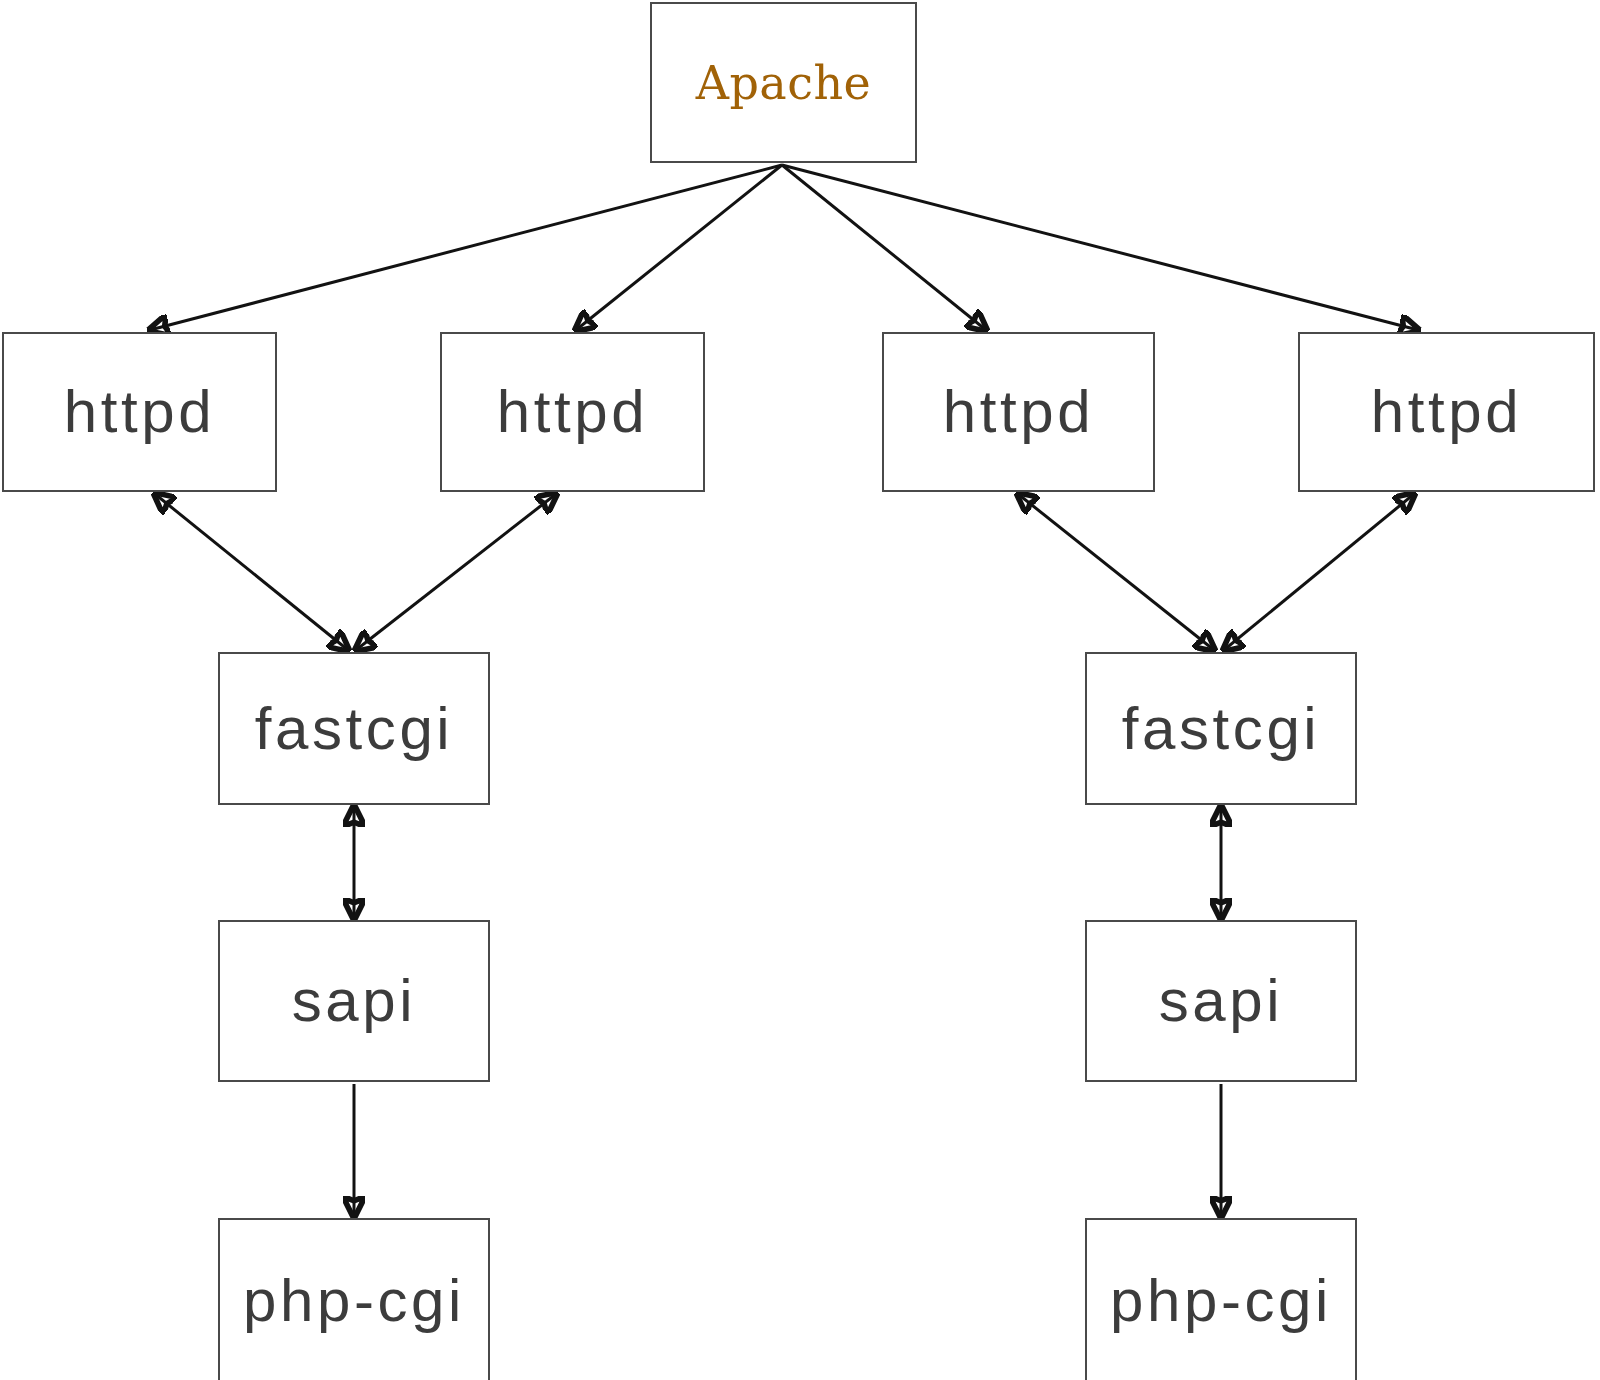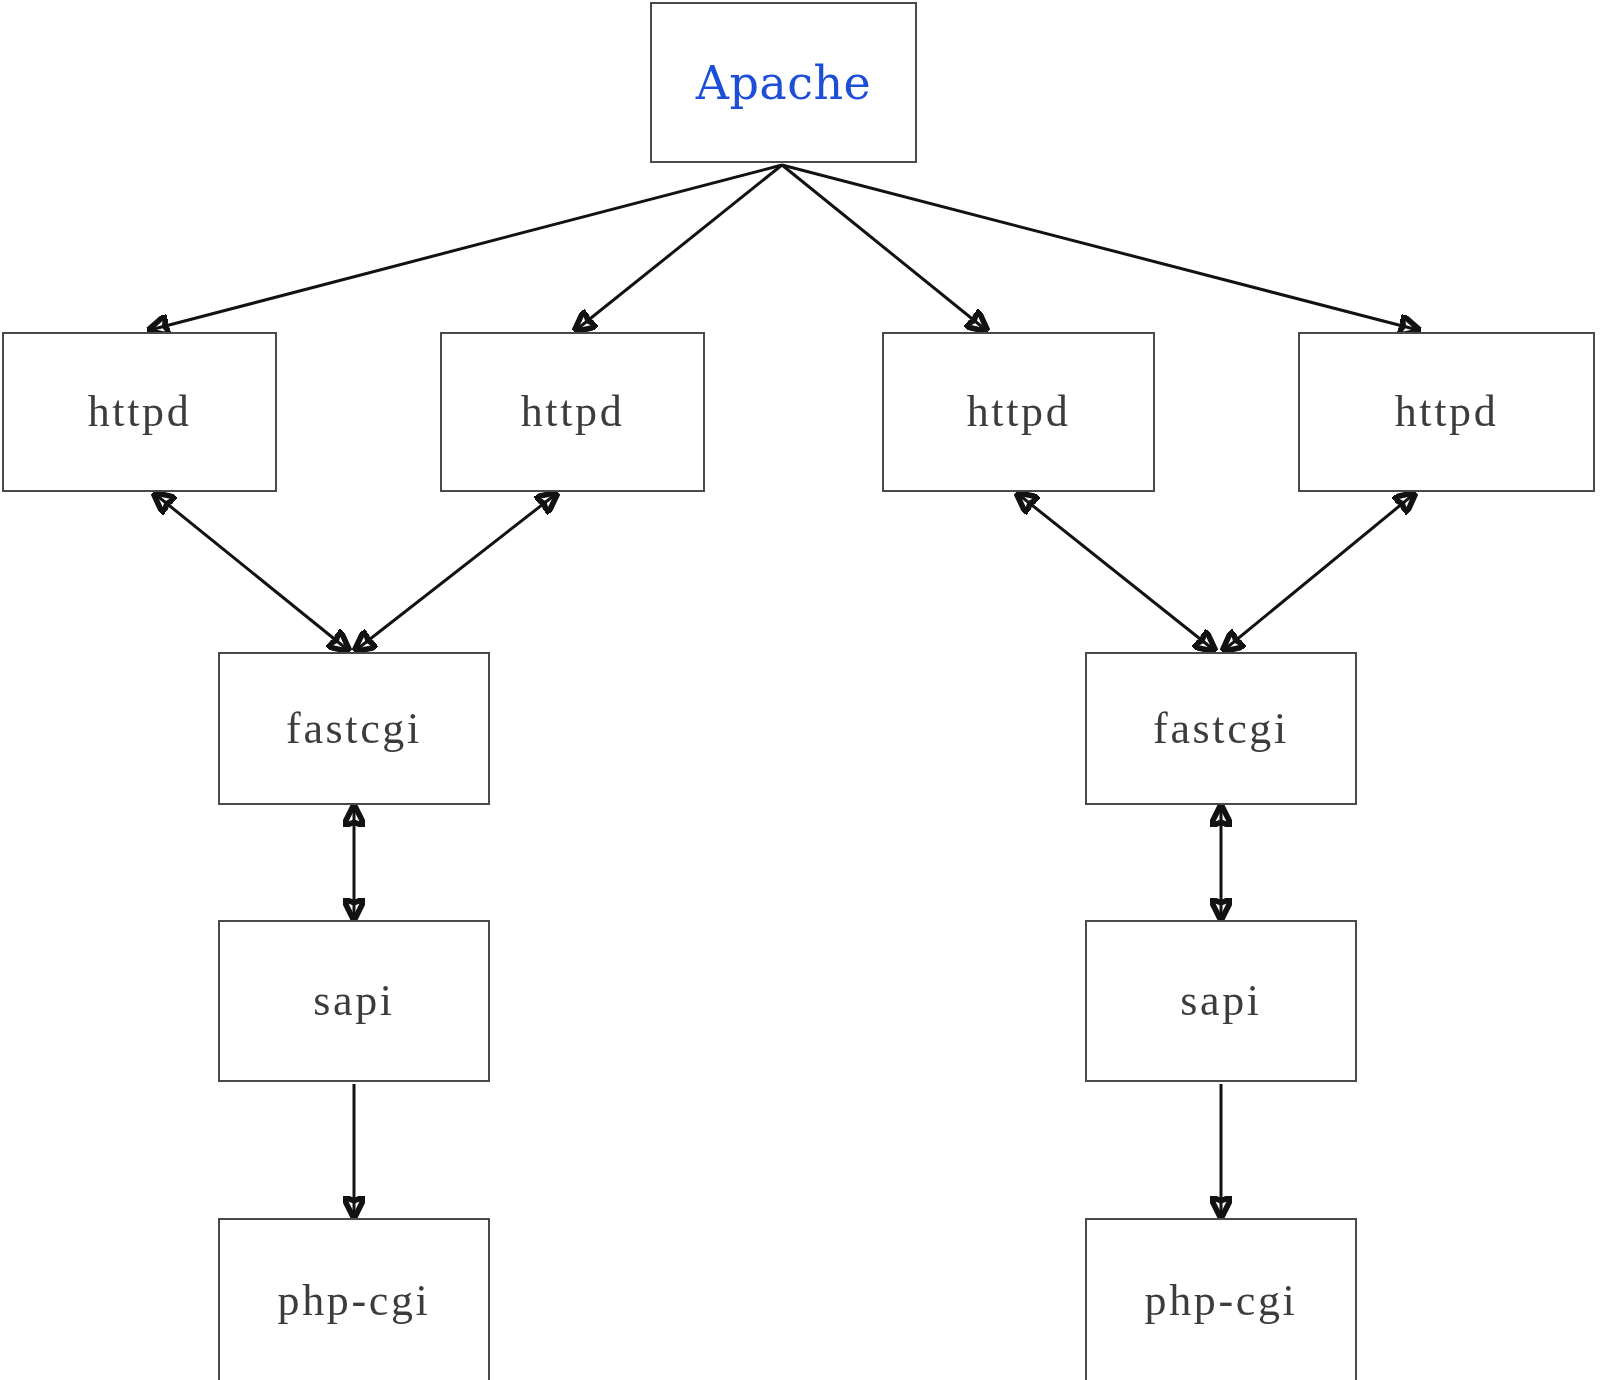--- a/index.html
+++ b/index.html
@@ -30,22 +30,22 @@
     letter-spacing: 0.06em;
     white-space: nowrap;
     line-height: 1;
   }
   .node.apache .label {
     font-family: "DejaVu Serif", "Liberation Serif", serif;
     font-size: 46px;
     letter-spacing: 0.01em;
   }
   .node.mono .label {
-    font-family: Liberation Serif, serif;
-    font-size: 44px;
+    font-family: Liberation Sans, sans-serif;
+    font-size: 60px;
   }
   svg.edges {
     position: absolute;
     left: 0;
     top: 0;
     width: 1600px;
     height: 1380px;
     z-index: 1;
     overflow: visible;
   }
@@ -78,21 +78,21 @@
         <line x1="1018" y1="494" x2="1214" y2="650" stroke="#121212" marker-end="url(#arrowEnd)" marker-start="url(#arrowStart)"></line>
         <line x1="1414" y1="494" x2="1224" y2="650" stroke="#121212" marker-end="url(#arrowEnd)" marker-start="url(#arrowStart)"></line>
         <line x1="354" y1="807" x2="354" y2="918" stroke="#121212" marker-end="url(#arrowEnd)" marker-start="url(#arrowStart)"></line>
         <line x1="1221" y1="807" x2="1221" y2="918" stroke="#121212" marker-end="url(#arrowEnd)" marker-start="url(#arrowStart)"></line>
         <line x1="354" y1="1084" x2="354" y2="1216" stroke="#121212" marker-end="url(#arrowEnd)"></line>
         <line x1="1221" y1="1084" x2="1221" y2="1216" stroke="#121212" marker-end="url(#arrowEnd)"></line>
       </g>
   </svg>
   <div id="node-layer">
       <div class="node apache" style="left: 650px; top: 2px; width: 267px; height: 161px; border-color: rgb(74, 74, 74);">
-        <span class="label" style="color: #1d4ed8;">Apache</span>
+        <span class="label" style="color: #a16207;">Apache</span>
       </div>
       <div class="node mono" style="left: 2px; top: 332px; width: 275px; height: 160px; border-color: rgb(74, 74, 74);">
         <span class="label" style="color: rgb(60, 60, 60);">httpd</span>
       </div>
       <div class="node mono" style="left: 440px; top: 332px; width: 265px; height: 160px; border-color: rgb(74, 74, 74);">
         <span class="label" style="color: rgb(60, 60, 60);">httpd</span>
       </div>
       <div class="node mono" style="left: 882px; top: 332px; width: 273px; height: 160px; border-color: rgb(74, 74, 74);">
         <span class="label" style="color: rgb(60, 60, 60);">httpd</span>
       </div>

